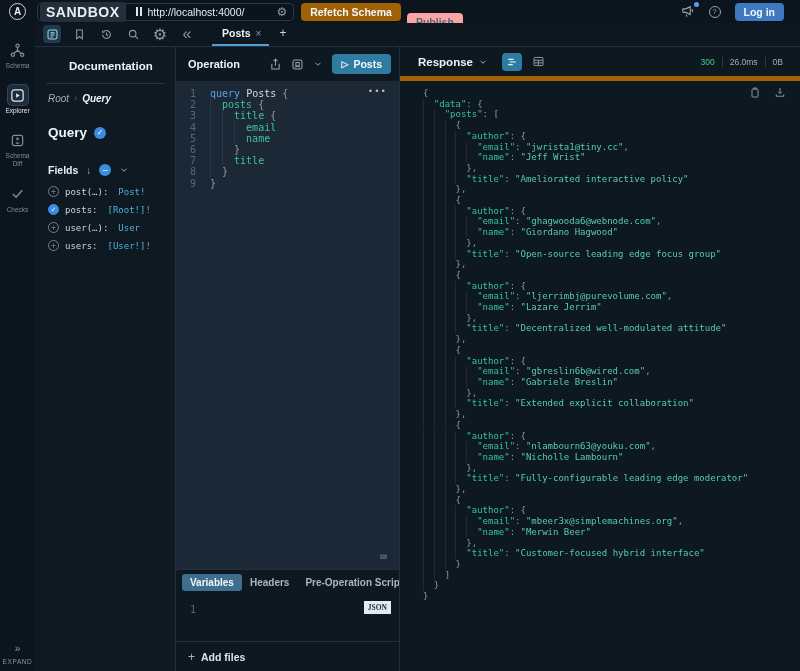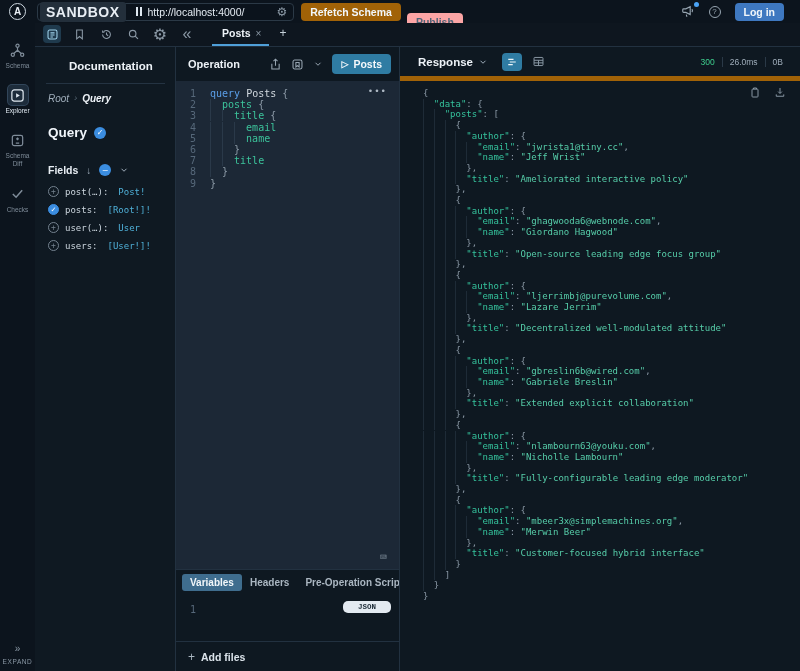--- a/index.html
+++ b/index.html
@@ -112,22 +112,22 @@
   .kbd-icon { position:absolute; right:12px; bottom:6px; color:#7f8e9b; font-size:12px; cursor:pointer; }
 
   .op-tabs { height:26px; flex:0 0 26px; border-top:1px solid #223140; display:flex; align-items:center;
     padding:0 6px; background:#0e1821; overflow:hidden; white-space:nowrap; }
   .op-tab { font-size:10px; font-weight:bold; color:#aab6c1; padding:3px 8px; border-radius:3px; cursor:pointer; flex:0 0 auto; }
   .op-tab.active { background:#3f6d8e; color:#f2f7fa; }
   .vars { height:46px; flex:0 0 46px; position:relative; background:#0e1821;
     font-family:"DejaVu Sans Mono", monospace; font-size:10px; color:#56687a; }
   .vars .vnum { position:absolute; left:14px; top:9px; }
   .json-badge { position:absolute; right:8px; top:6px; background:#e3eaf1; color:#1b2a36;
-    font-size:7.5px; font-weight:bold; padding:2px 15px; border-radius:5px;
-    font-family:Liberation Mono, monospace; }
+    font-size:7.5px; font-weight:bold; padding:2px 4px; border-radius:0;
+    font-family:Liberation Serif, serif; }
   .add-files { height:30px; flex:0 0 30px; border-top:1px solid #223140; display:flex; align-items:center;
     padding-left:12px; font-size:10.5px; font-weight:bold; color:#dbe3ea; gap:6px; cursor:pointer; background:#0e1821; }
   .add-plus { color:#aab6c1; font-size:12px; font-weight:normal; }
 
   
   .response { flex:1; background:#0e1821; display:flex; flex-direction:column; min-width:0; }
   .resp-header { height:34px; flex:0 0 34px; border-bottom:5px solid #a16207; display:flex;
     align-items:center; padding:0 10px 0 18px; }
   .resp-title { font-size:11.5px; font-weight:bold; color:#edf2f7; display:flex; align-items:center; gap:5px; cursor:pointer; }
   .view-toggles { display:flex; align-items:center; gap:7px; margin-left:14px; }

